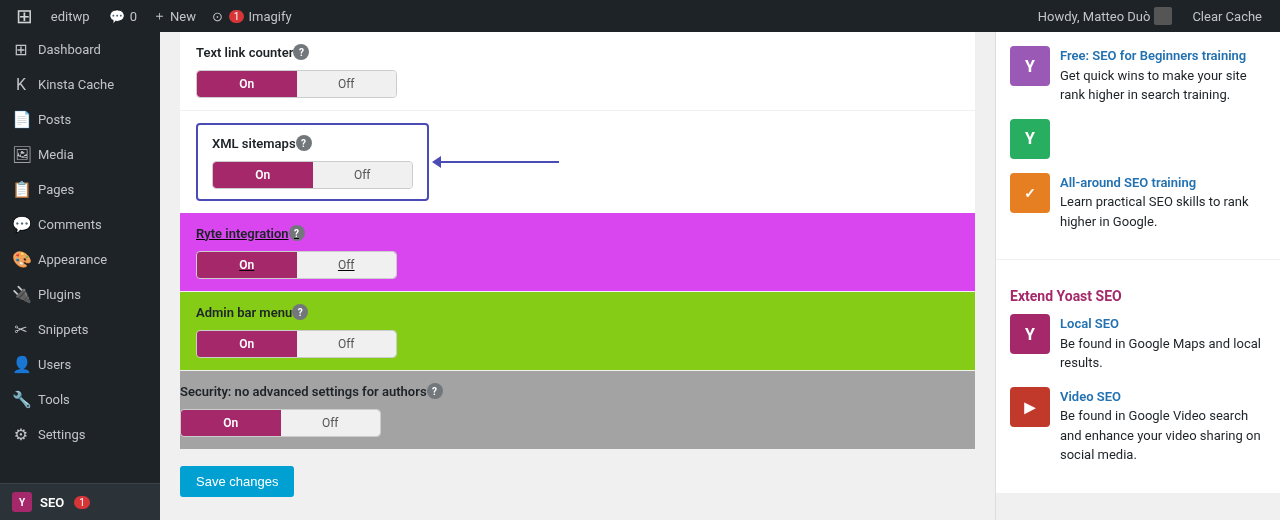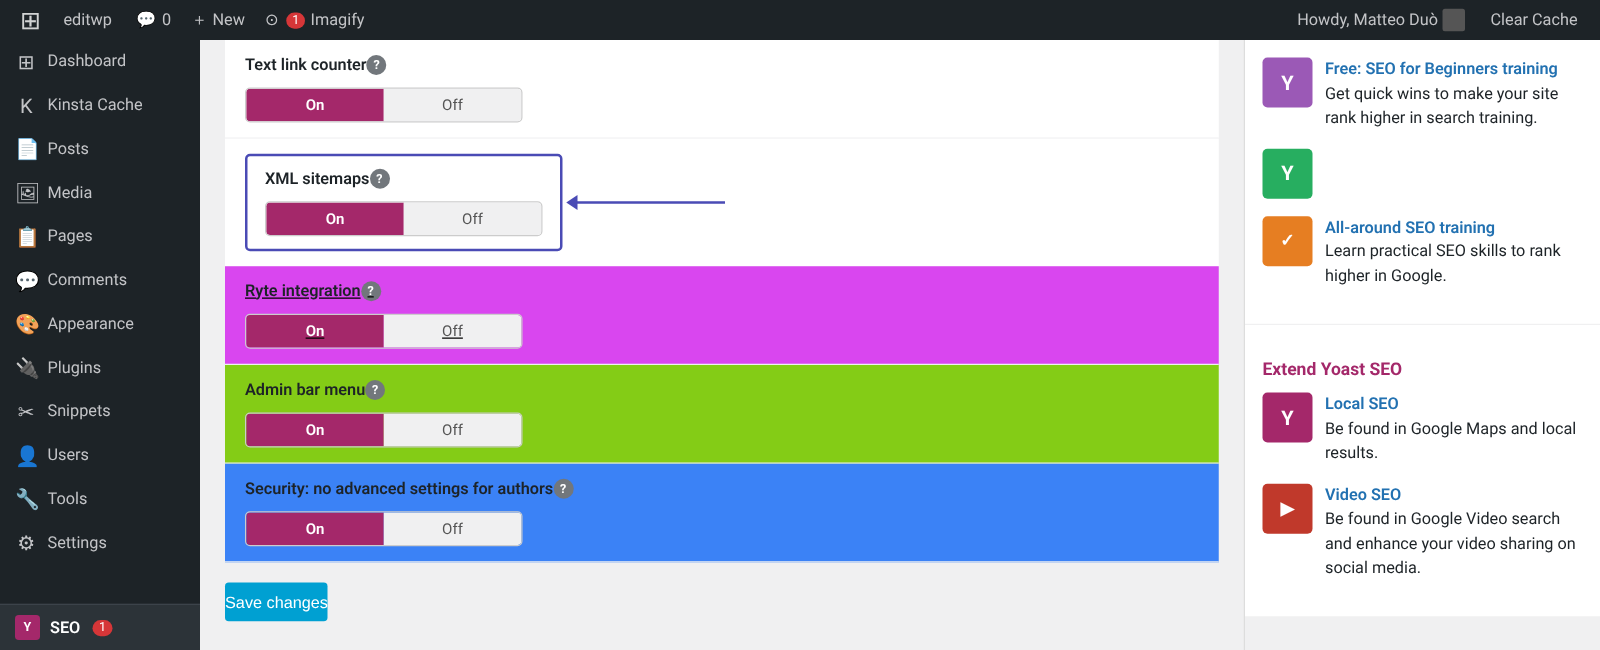--- a/index.html
+++ b/index.html
@@ -135,21 +135,21 @@
       background: #72777c;
       color: #fff;
       font-size: 10px;
       cursor: pointer;
       font-weight: bold;
     }
 
     
     .toggle-group {
       display: flex;
-      width: 222px;
+      width: 201px;
       height: 28px;
       border-radius: 4px;
       overflow: hidden;
       border: 1px solid #ccc;
       text-align: right;
     }
     .toggle-on {
       flex: 1;
       background: #a4286a;
       color: #fff;
@@ -180,21 +180,21 @@
       padding: 10px 14px;
       margin-bottom: 0;
       background: #fff;
     }
 
     
     .save-btn {
       background: #00a0d2;
       color: #fff;
       border: none;
-      padding: 8px 0;
+      padding: 8px 16px;
       border-radius: 3px;
       font-size: 13px;
       cursor: pointer;
       margin-top: 16px;
       font-weight: 500;
     }
 
     
     #right-sidebar {
       width: 285px;
@@ -383,21 +383,21 @@
           <span>Admin bar menu</span>
           <span class="help-icon">?</span>
         </div>
         <div class="toggle-group">
           <div class="toggle-on">On</div>
           <div class="toggle-off">Off</div>
         </div>
       </div>
 
       
-      <div class="setting-row" style="background:#3b82f6; padding:12px 16px;">
+      <div class="setting-row" style="background:#a3a3a3; padding:12px 0;">
         <div class="setting-label">
           <span>Security: no advanced settings for authors</span>
           <span class="help-icon">?</span>
         </div>
         <div class="toggle-group">
           <div class="toggle-on">On</div>
           <div class="toggle-off">Off</div>
         </div>
       </div>
 

